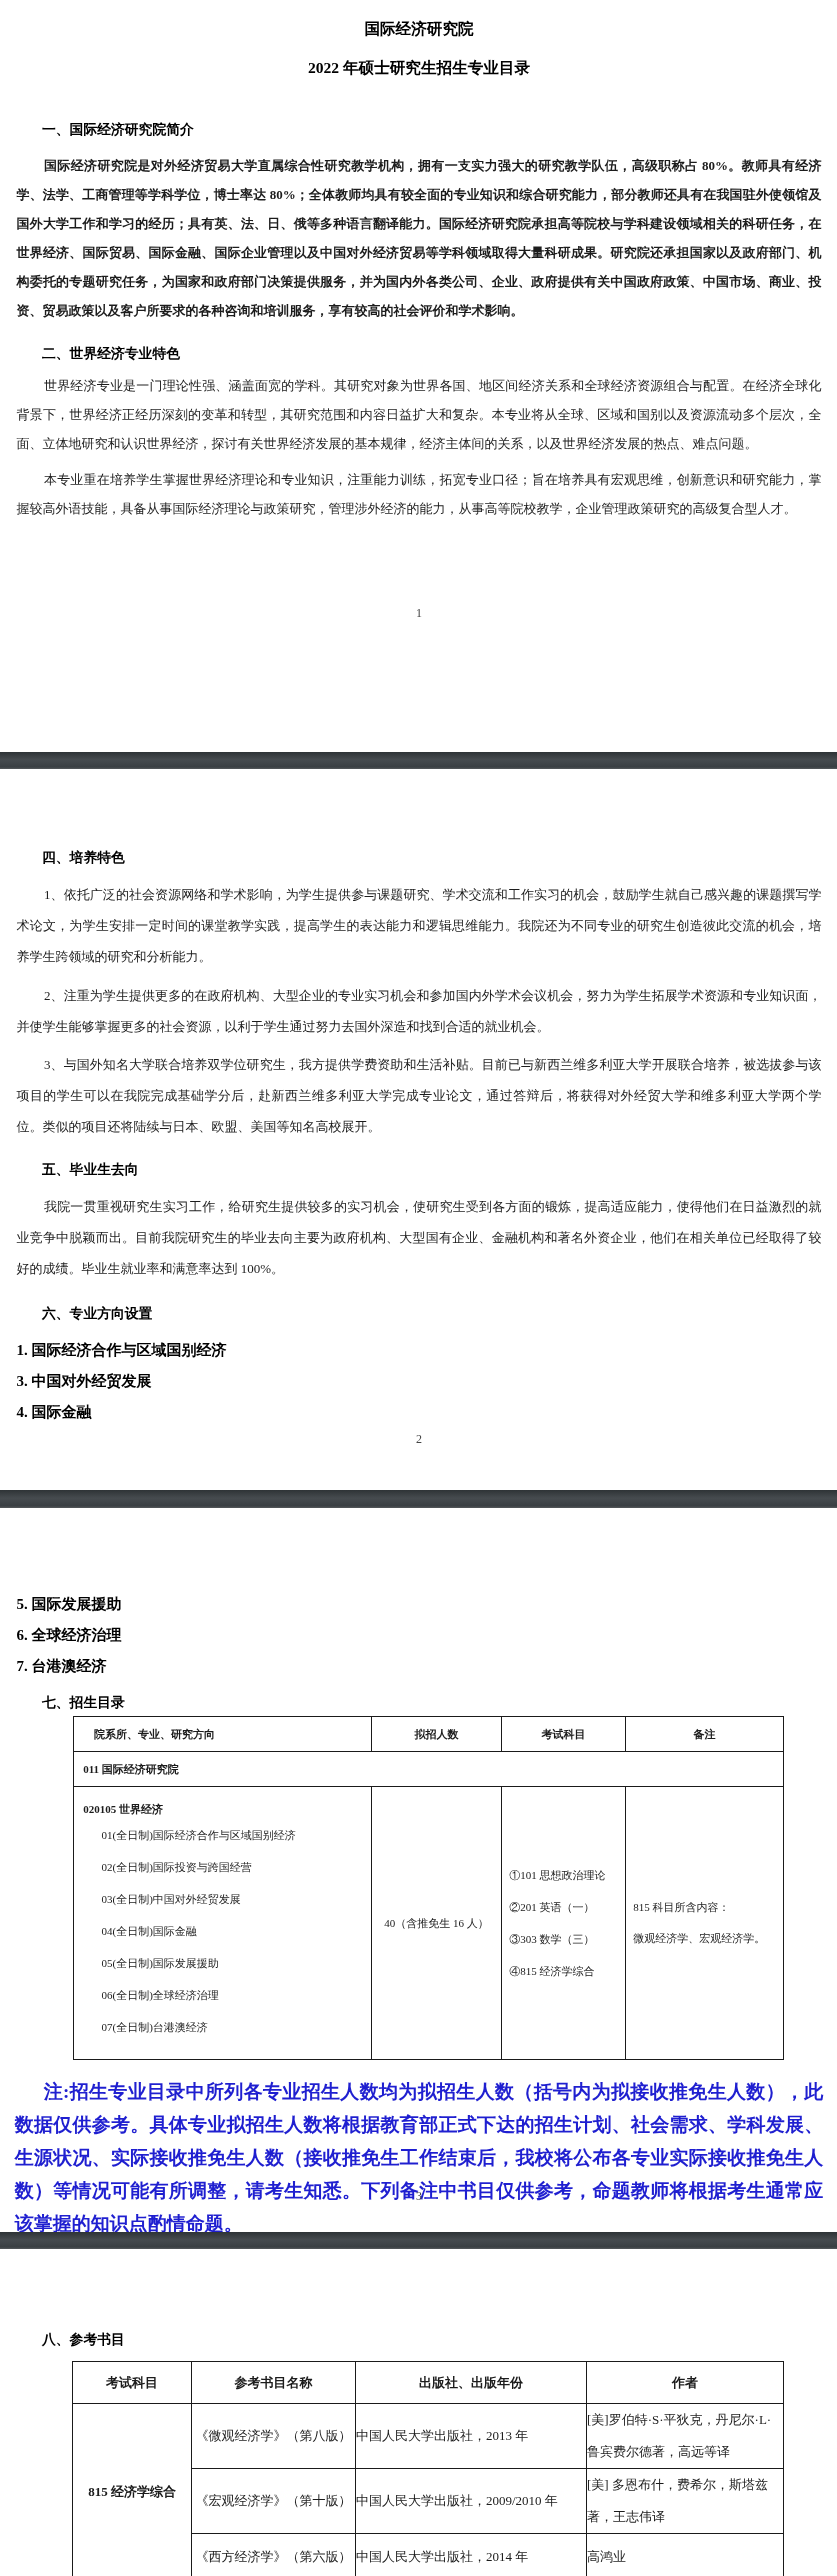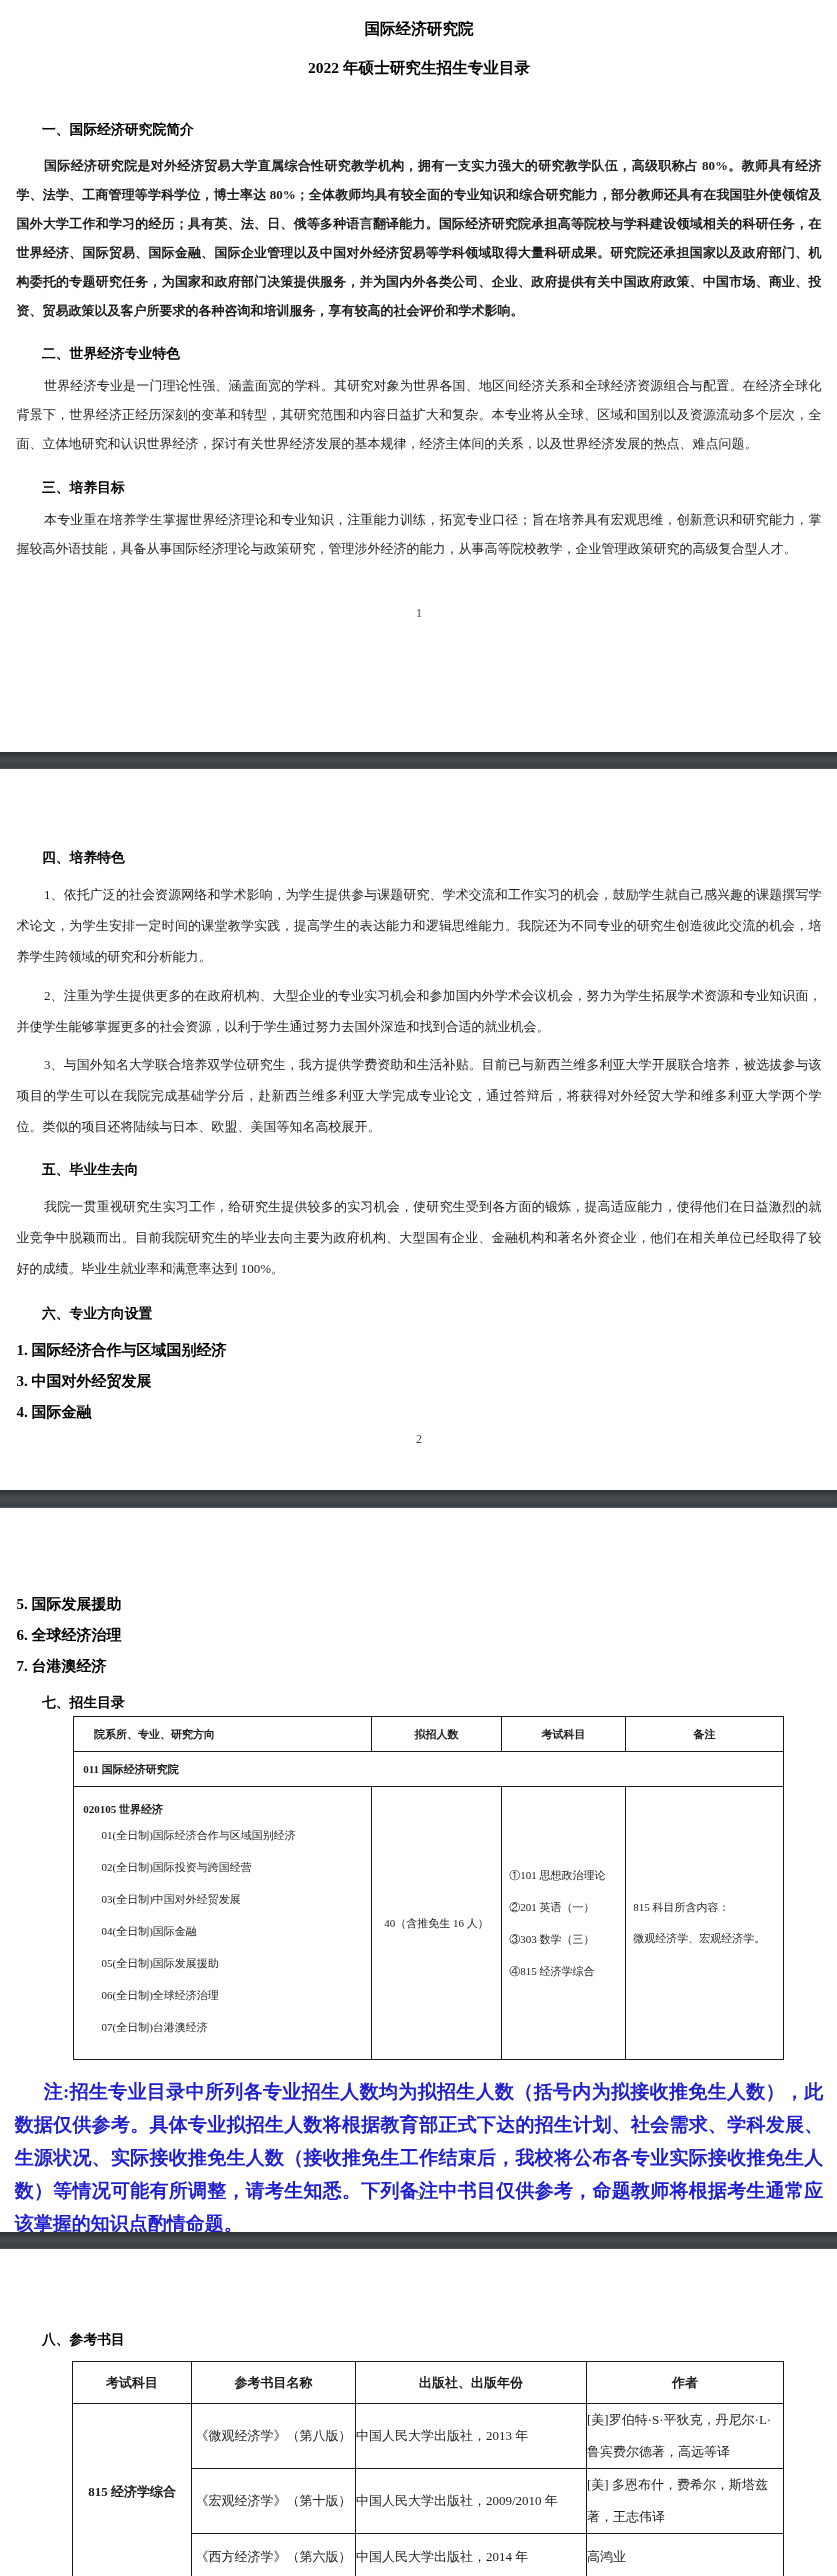--- a/index.html
+++ b/index.html
@@ -75,21 +75,20 @@
 <div class="page" id="page1">
   <div class="doc-title" style="margin-top:9.2px;">国际经济研究院</div>
   <div class="doc-title">2022 年硕士研究生招生专业目录</div>
 
   <div class="heading" style="margin-top:33px;">一、国际经济研究院简介</div>
   <div class="para" style="margin-top:11px;font-weight:bold;">国际经济研究院是对外经济贸易大学直属综合性研究教学机构，拥有一支实力强大的研究教学队伍，高级职称占 80%。教师具有经济学、法学、工商管理等学科学位，博士率达 80%；全体教师均具有较全面的专业知识和综合研究能力，部分教师还具有在我国驻外使领馆及国外大学工作和学习的经历；具有英、法、日、俄等多种语言翻译能力。国际经济研究院承担高等院校与学科建设领域相关的科研任务，在世界经济、国际贸易、国际金融、国际企业管理以及中国对外经济贸易等学科领域取得大量科研成果。研究院还承担国家以及政府部门、机构委托的专题研究任务，为国家和政府部门决策提供服务，并为国内外各类公司、企业、政府提供有关中国政府政策、中国市场、商业、投资、贸易政策以及客户所要求的各种咨询和培训服务，享有较高的社会评价和学术影响。</div>
 
   <div class="heading" style="margin-top:18.4px;">二、世界经济专业特色</div>
   <div class="para" style="margin-top:7.3px;">世界经济专业是一门理论性强、涵盖面宽的学科。其研究对象为世界各国、地区间经济关系和全球经济资源组合与配置。在经济全球化背景下，世界经济正经历深刻的变革和转型，其研究范围和内容日益扩大和复杂。本专业将从全球、区域和国别以及资源流动多个层次，全面、立体地研究和认识世界经济，探讨有关世界经济发展的基本规律，经济主体间的关系，以及世界经济发展的热点、难点问题。</div>
 
-  <div class="heading" style="margin-top:20px;">三、培养目标</div>
   <div class="para" style="margin-top:7.3px;">本专业重在培养学生掌握世界经济理论和专业知识，注重能力训练，拓宽专业口径；旨在培养具有宏观思维，创新意识和研究能力，掌握较高外语技能，具备从事国际经济理论与政策研究，管理涉外经济的能力，从事高等院校教学，企业管理政策研究的高级复合型人才。</div>
 
   <div class="pagenum" style="top:606px;">1</div>
 </div>
 
 <div class="sep"></div>
 
 <div class="page" id="page2">
   <div class="heading" style="margin-top:79px;">四、培养特色</div>
   <div class="para para2" style="margin-top:11px;">1、依托广泛的社会资源网络和学术影响，为学生提供参与课题研究、学术交流和工作实习的机会，鼓励学生就自己感兴趣的课题撰写学术论文，为学生安排一定时间的课堂教学实践，提高学生的表达能力和逻辑思维能力。我院还为不同专业的研究生创造彼此交流的机会，培养学生跨领域的研究和分析能力。</div>

